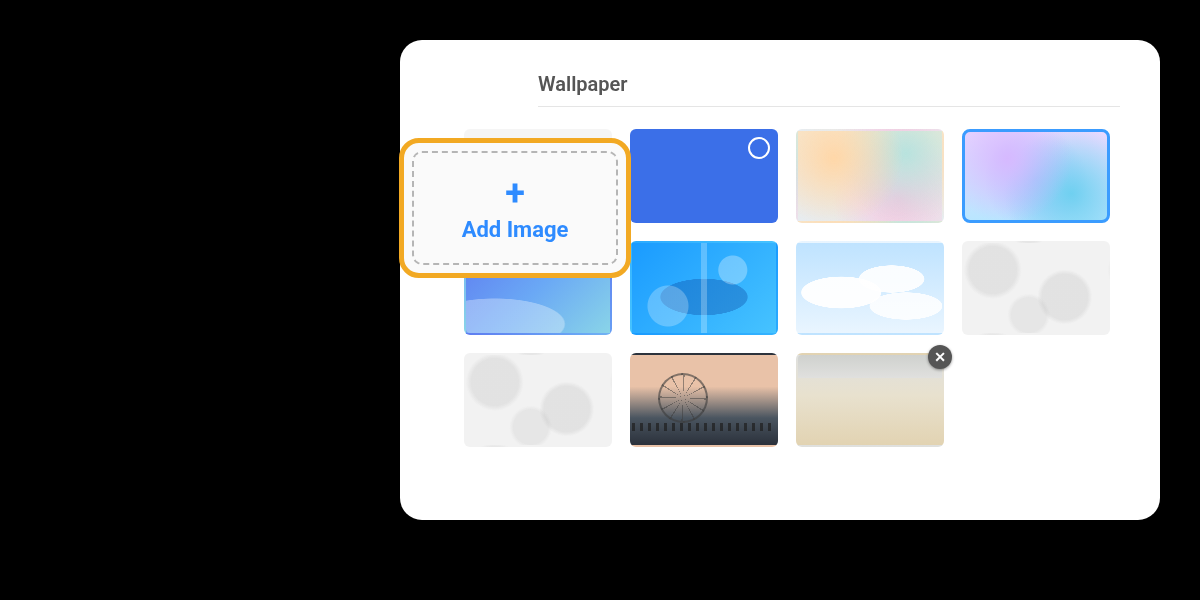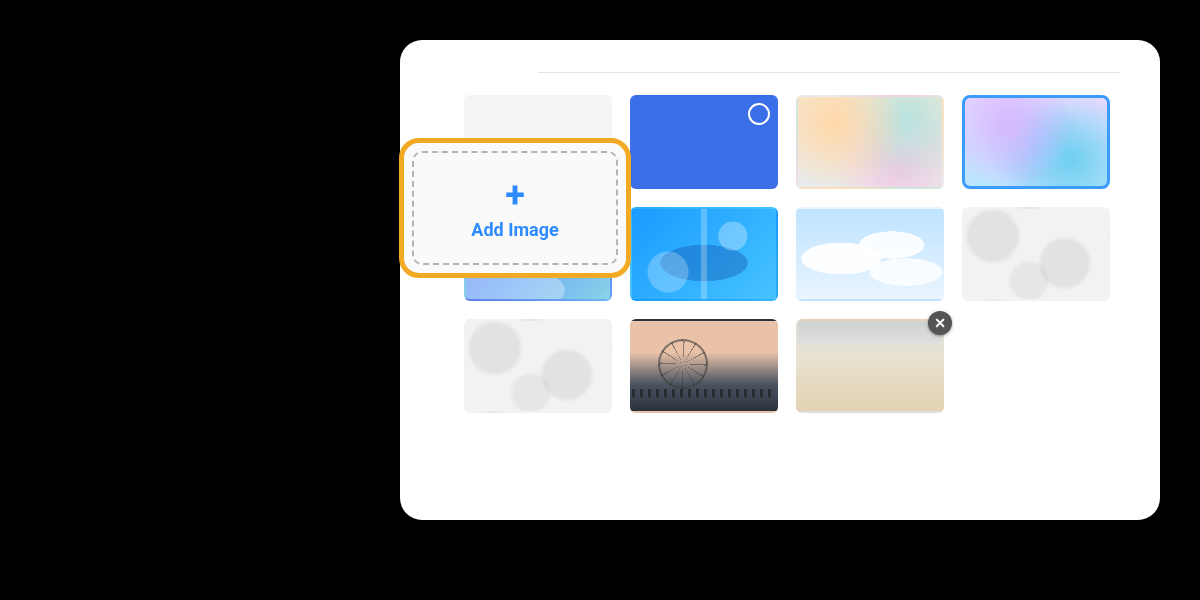--- a/index.html
+++ b/index.html
@@ -178,28 +178,29 @@
     gap: 6px;
   }
   .plus-icon {
     color: #2e8bff;
     font-size: 36px;
     font-weight: 700;
     line-height: 1;
   }
   .add-label {
     color: #2e8bff;
-    font-size: 18px;
+    font-size: 22px;
     font-weight: 700;
   }
 </style>
 </head>
 <body>
 
 <div class="card">
+  <div class="section-title">Wallpaper</div>
   <div class="divider"></div>
 
   <div class="grid">
 
     <div class="thumb" style="background:#f5f5f5;"></div>
 
     <div class="thumb wp-blue">
       <span class="ring"></span>
     </div>
 

